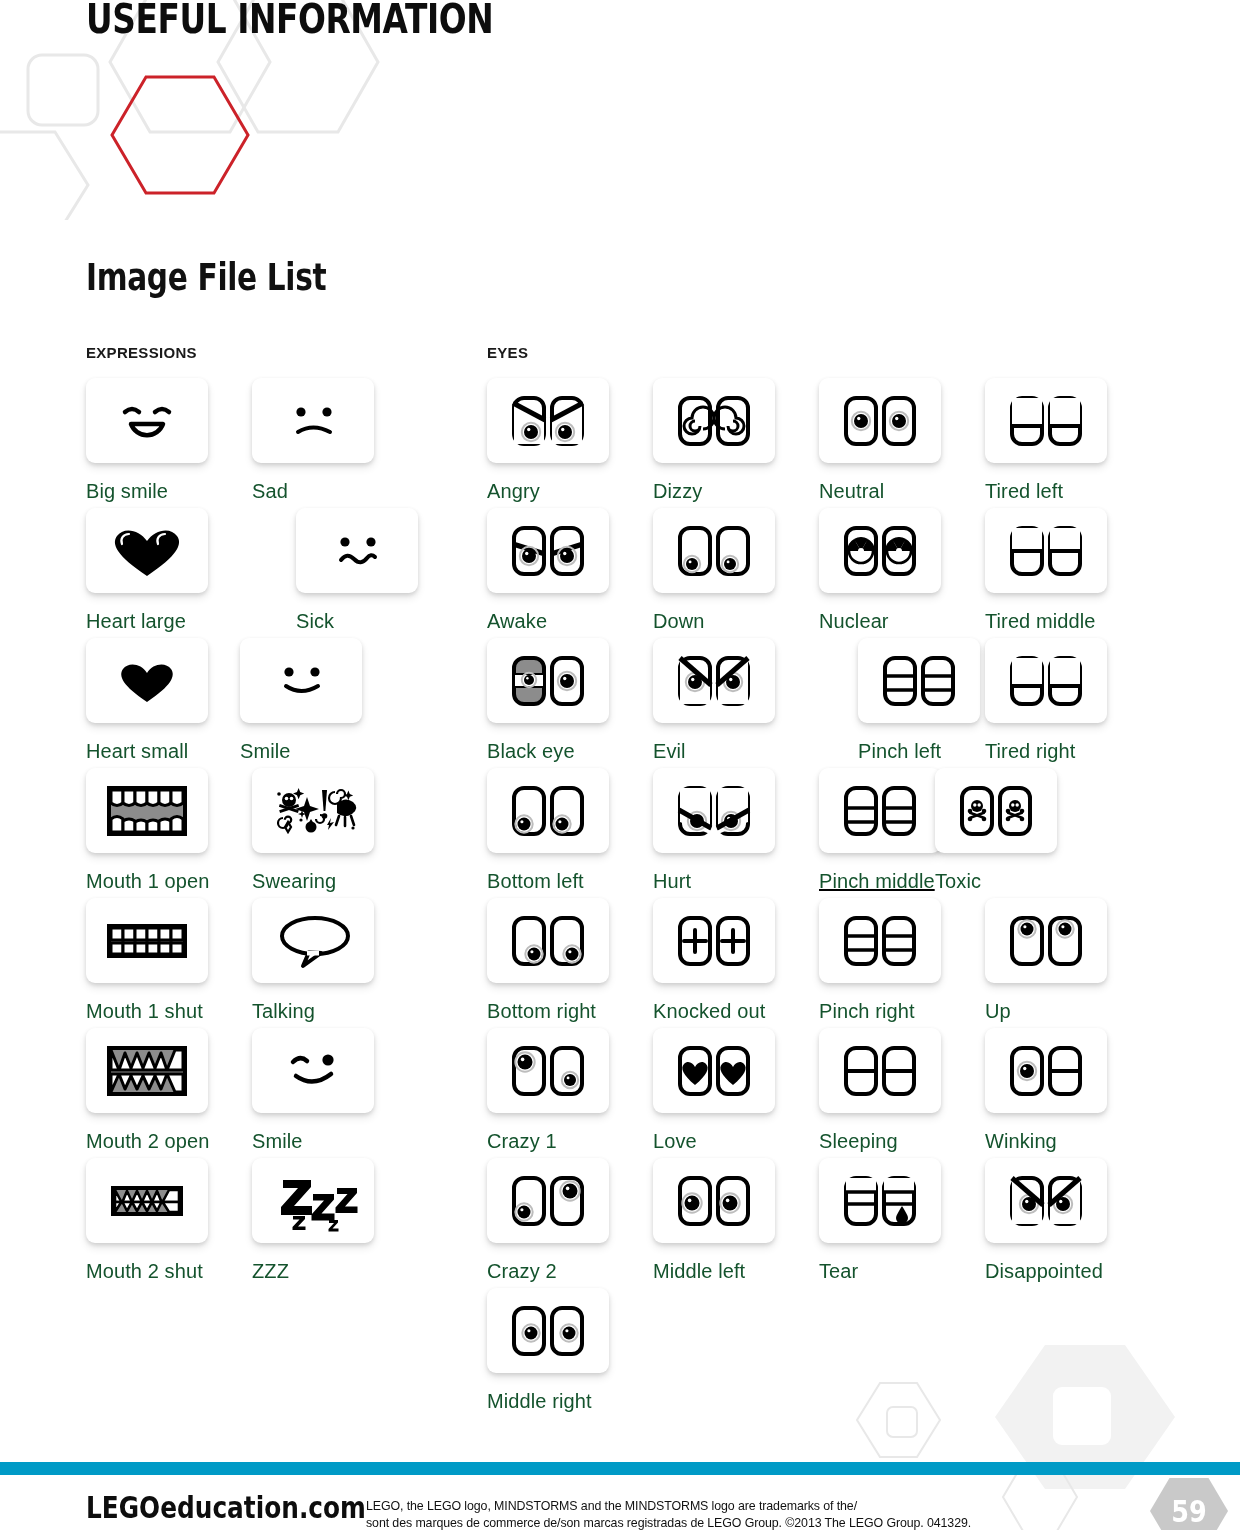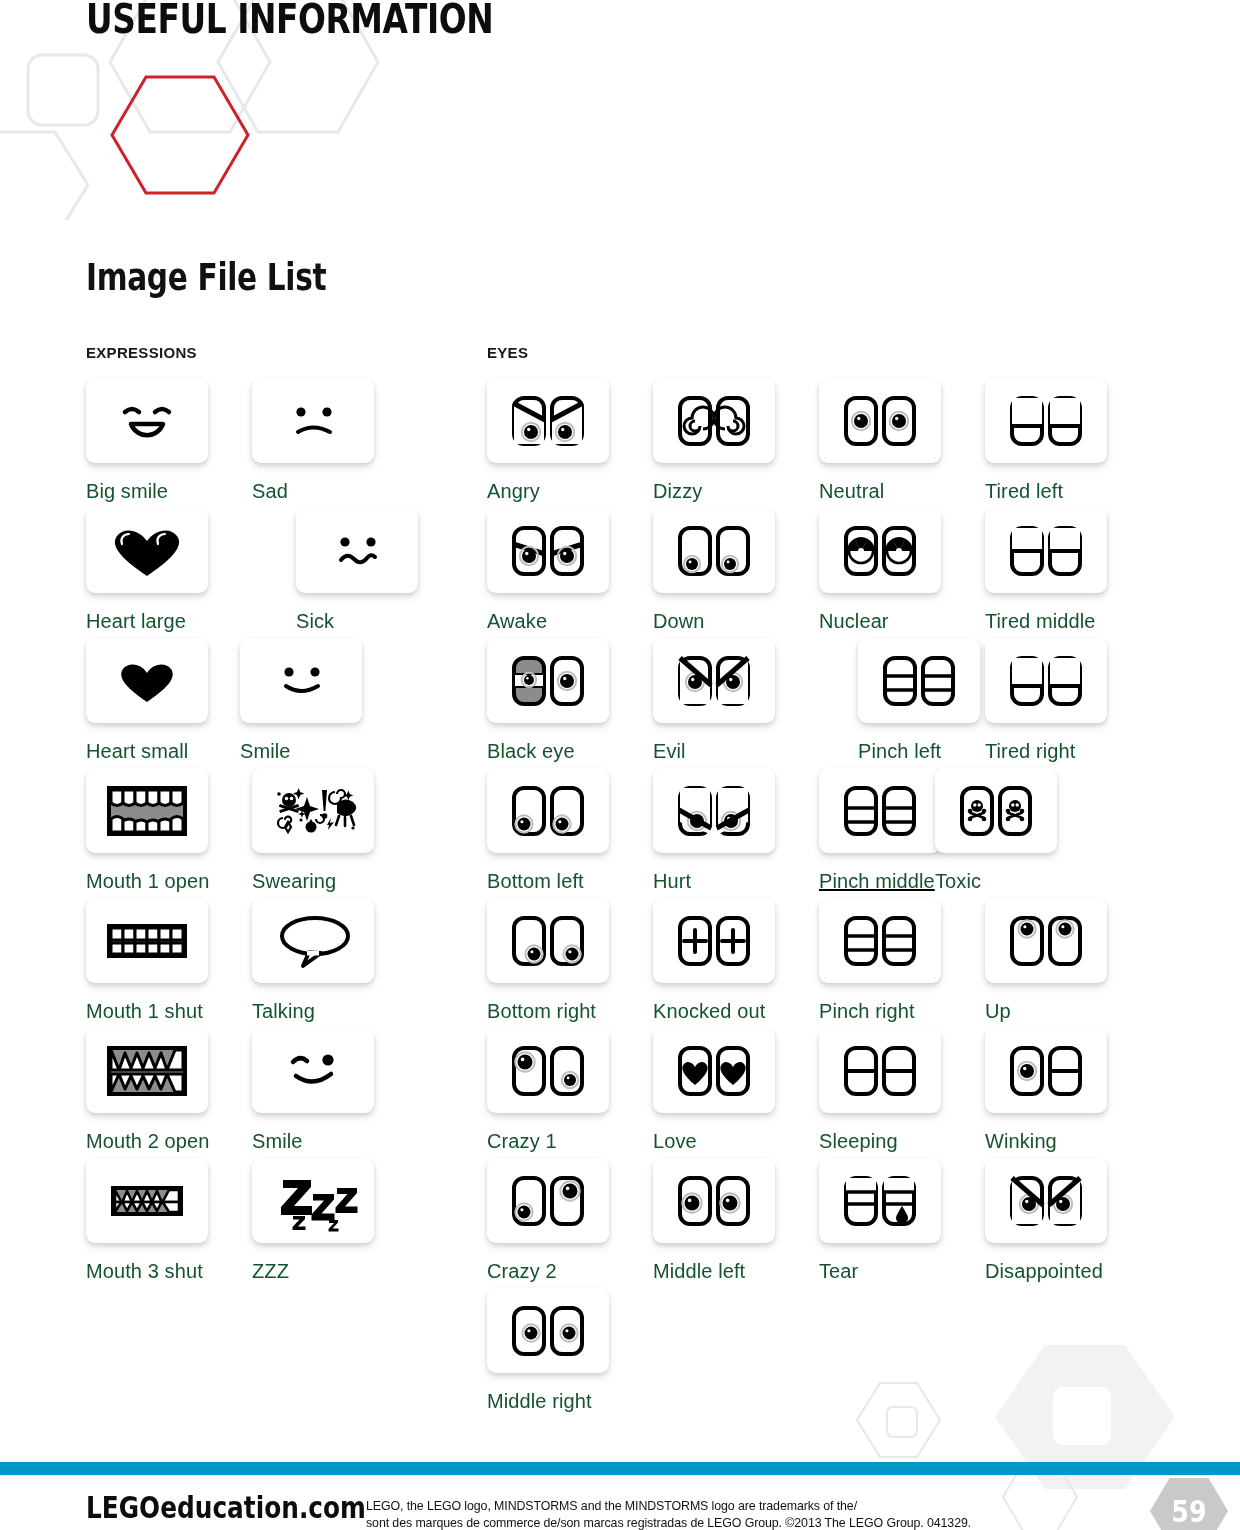--- a/index.html
+++ b/index.html
@@ -281,21 +281,21 @@
       <div class="cap">Smile</div>
     </div>
     <div class="card-wrap" style="left: 86px; top: 1158px;">
       <div class="card">
         <svg width="96" height="62" viewBox="0 0 96 62">
           <rect x="14" y="18" width="68" height="26" fill="#8c8c8c" stroke="#000" stroke-width="4"></rect>
      <path d="M16 20 L23 33 L28 21 L33 32 L38 21 L43 32 L48 21 L53 32 L58 21 L63 33 L70 20 L80 20 L80 32 L16 32 Z" fill="#fff" stroke="#000" stroke-width="2.6" stroke-linejoin="round"></path>
      <path d="M16 42 L23 31 L28 41 L33 32 L38 41 L43 32 L48 41 L53 32 L58 41 L63 31 L70 42 L80 42 L80 32 L16 32 Z" fill="#fff" stroke="#000" stroke-width="2.6" stroke-linejoin="round"></path>
         </svg>
       </div>
-      <div class="cap">Mouth 3 shut</div>
+      <div class="cap">Mouth 2 shut</div>
     </div>
     <div class="card-wrap" style="left: 252px; top: 1158px;">
       <div class="card">
         <svg width="96" height="62" viewBox="0 0 96 62">
           <g fill="#000" font-family="DejaVu Sans" font-weight="bold">
        <path d="M18 10 h28 v7 l-17 19 h18 v9 h-31 v-8 l17 -19 h-15 z"></path>
        <path d="M48 24 h21 v5.5 l-12.5 14 h13 v7 h-23 v-6 l12.5 -14 h-11 z"></path>
        <path d="M72 18 h20 v5 l-12 13.5 h12.5 v6.5 h-22 v-5.5 l12 -13.5 h-10.5 z"></path>
        <path d="M28 46 h12 v3 l-7 7.5 h7.5 v3.5 h-13 v-3 l7 -7.5 h-6.5 z"></path>
        <path d="M64 50 h9 v2.5 l-5.5 6 h6 v3 h-10 v-2.5 l5.5 -6 h-5 z"></path>

